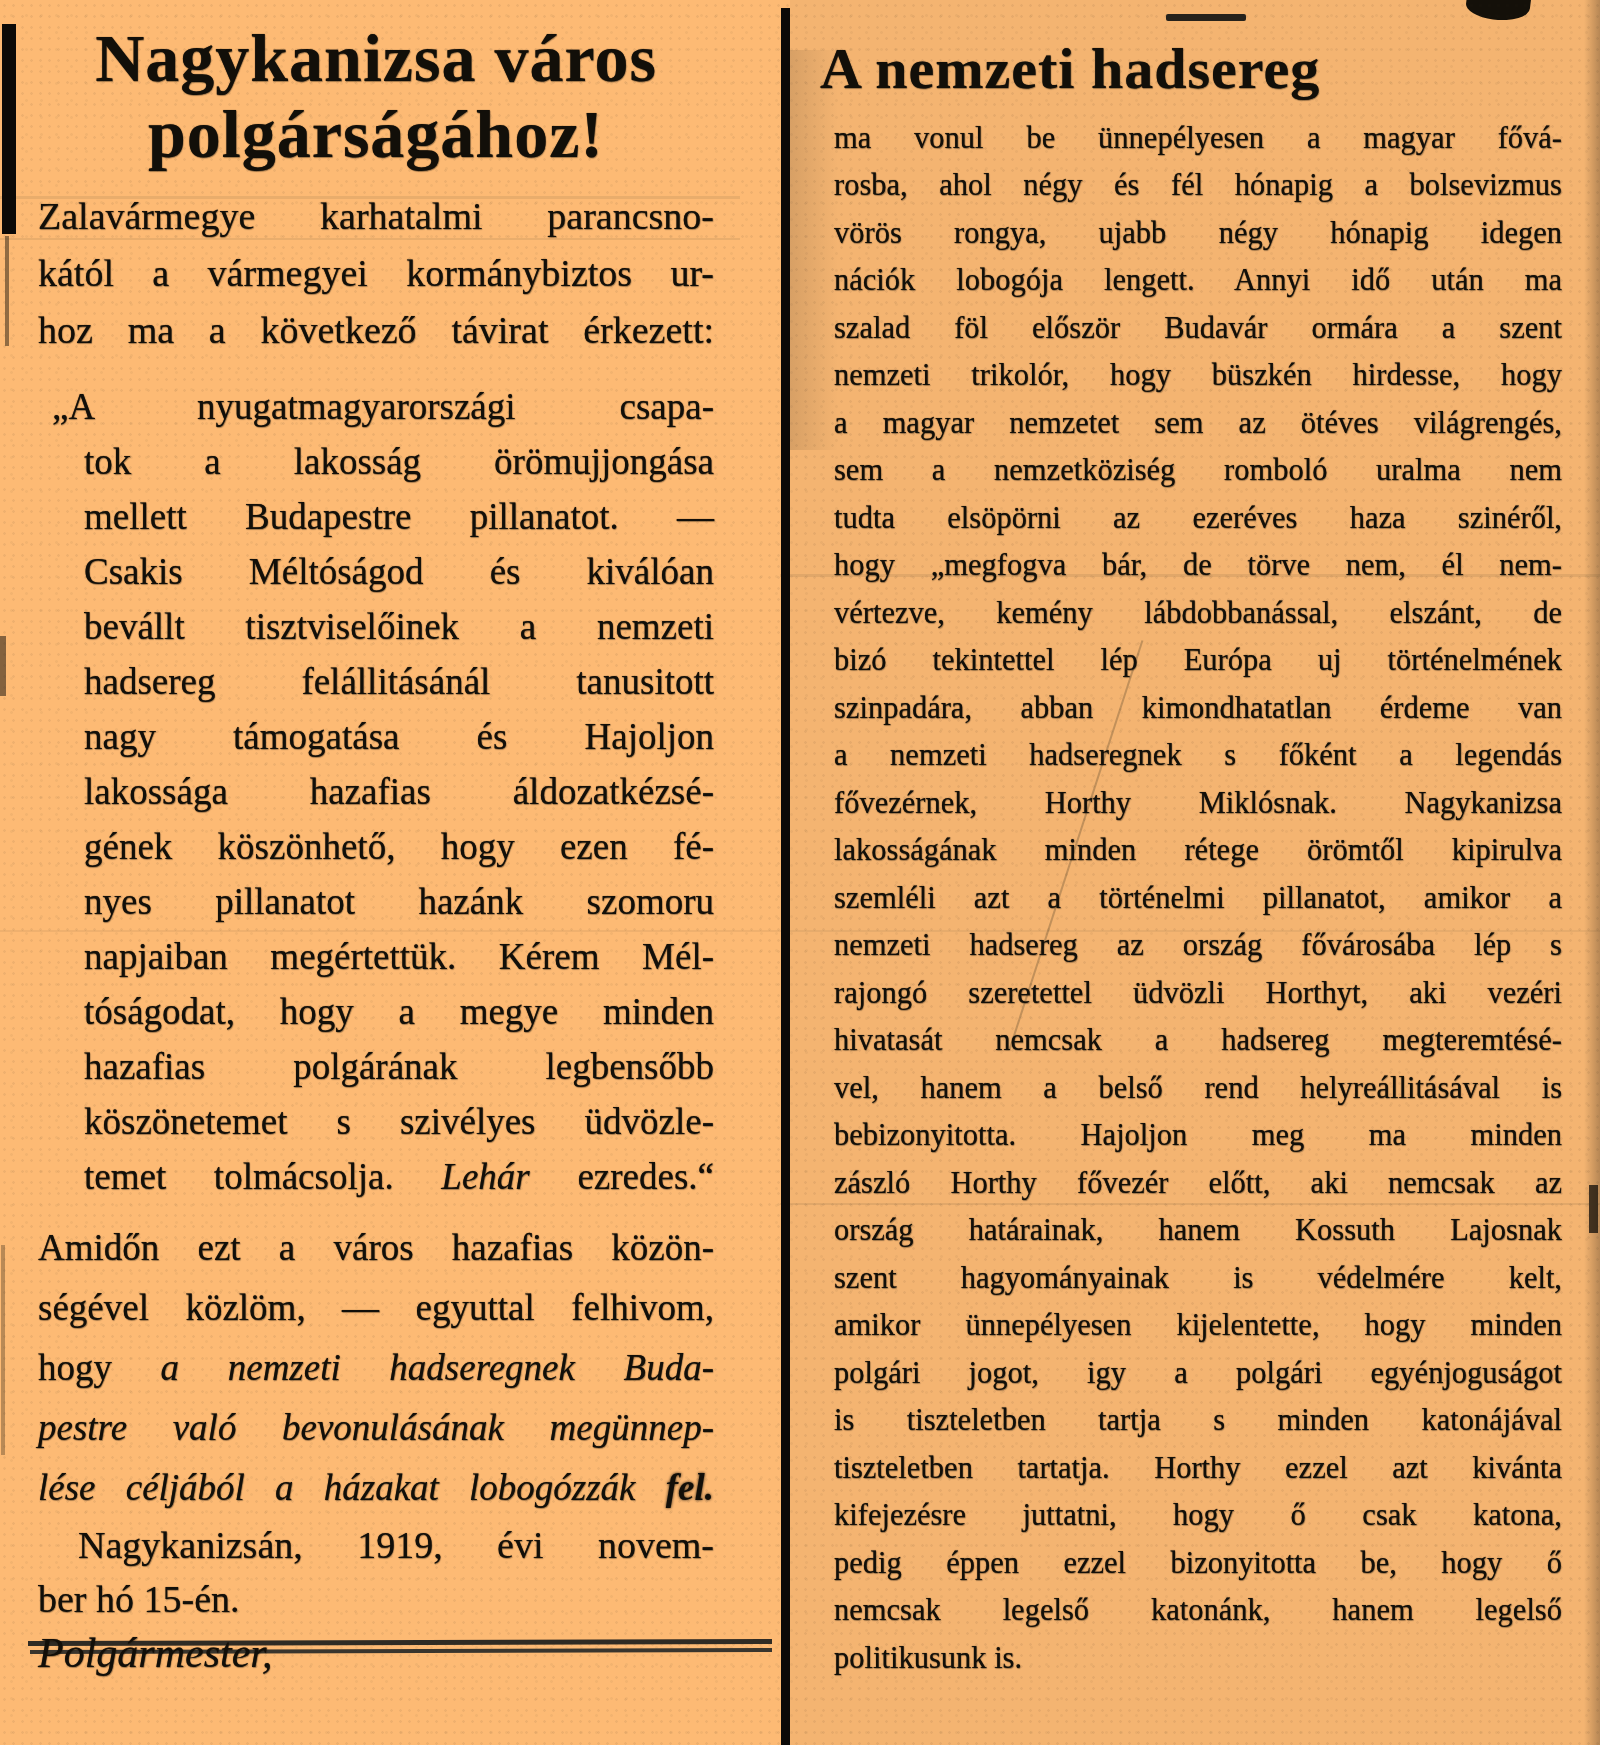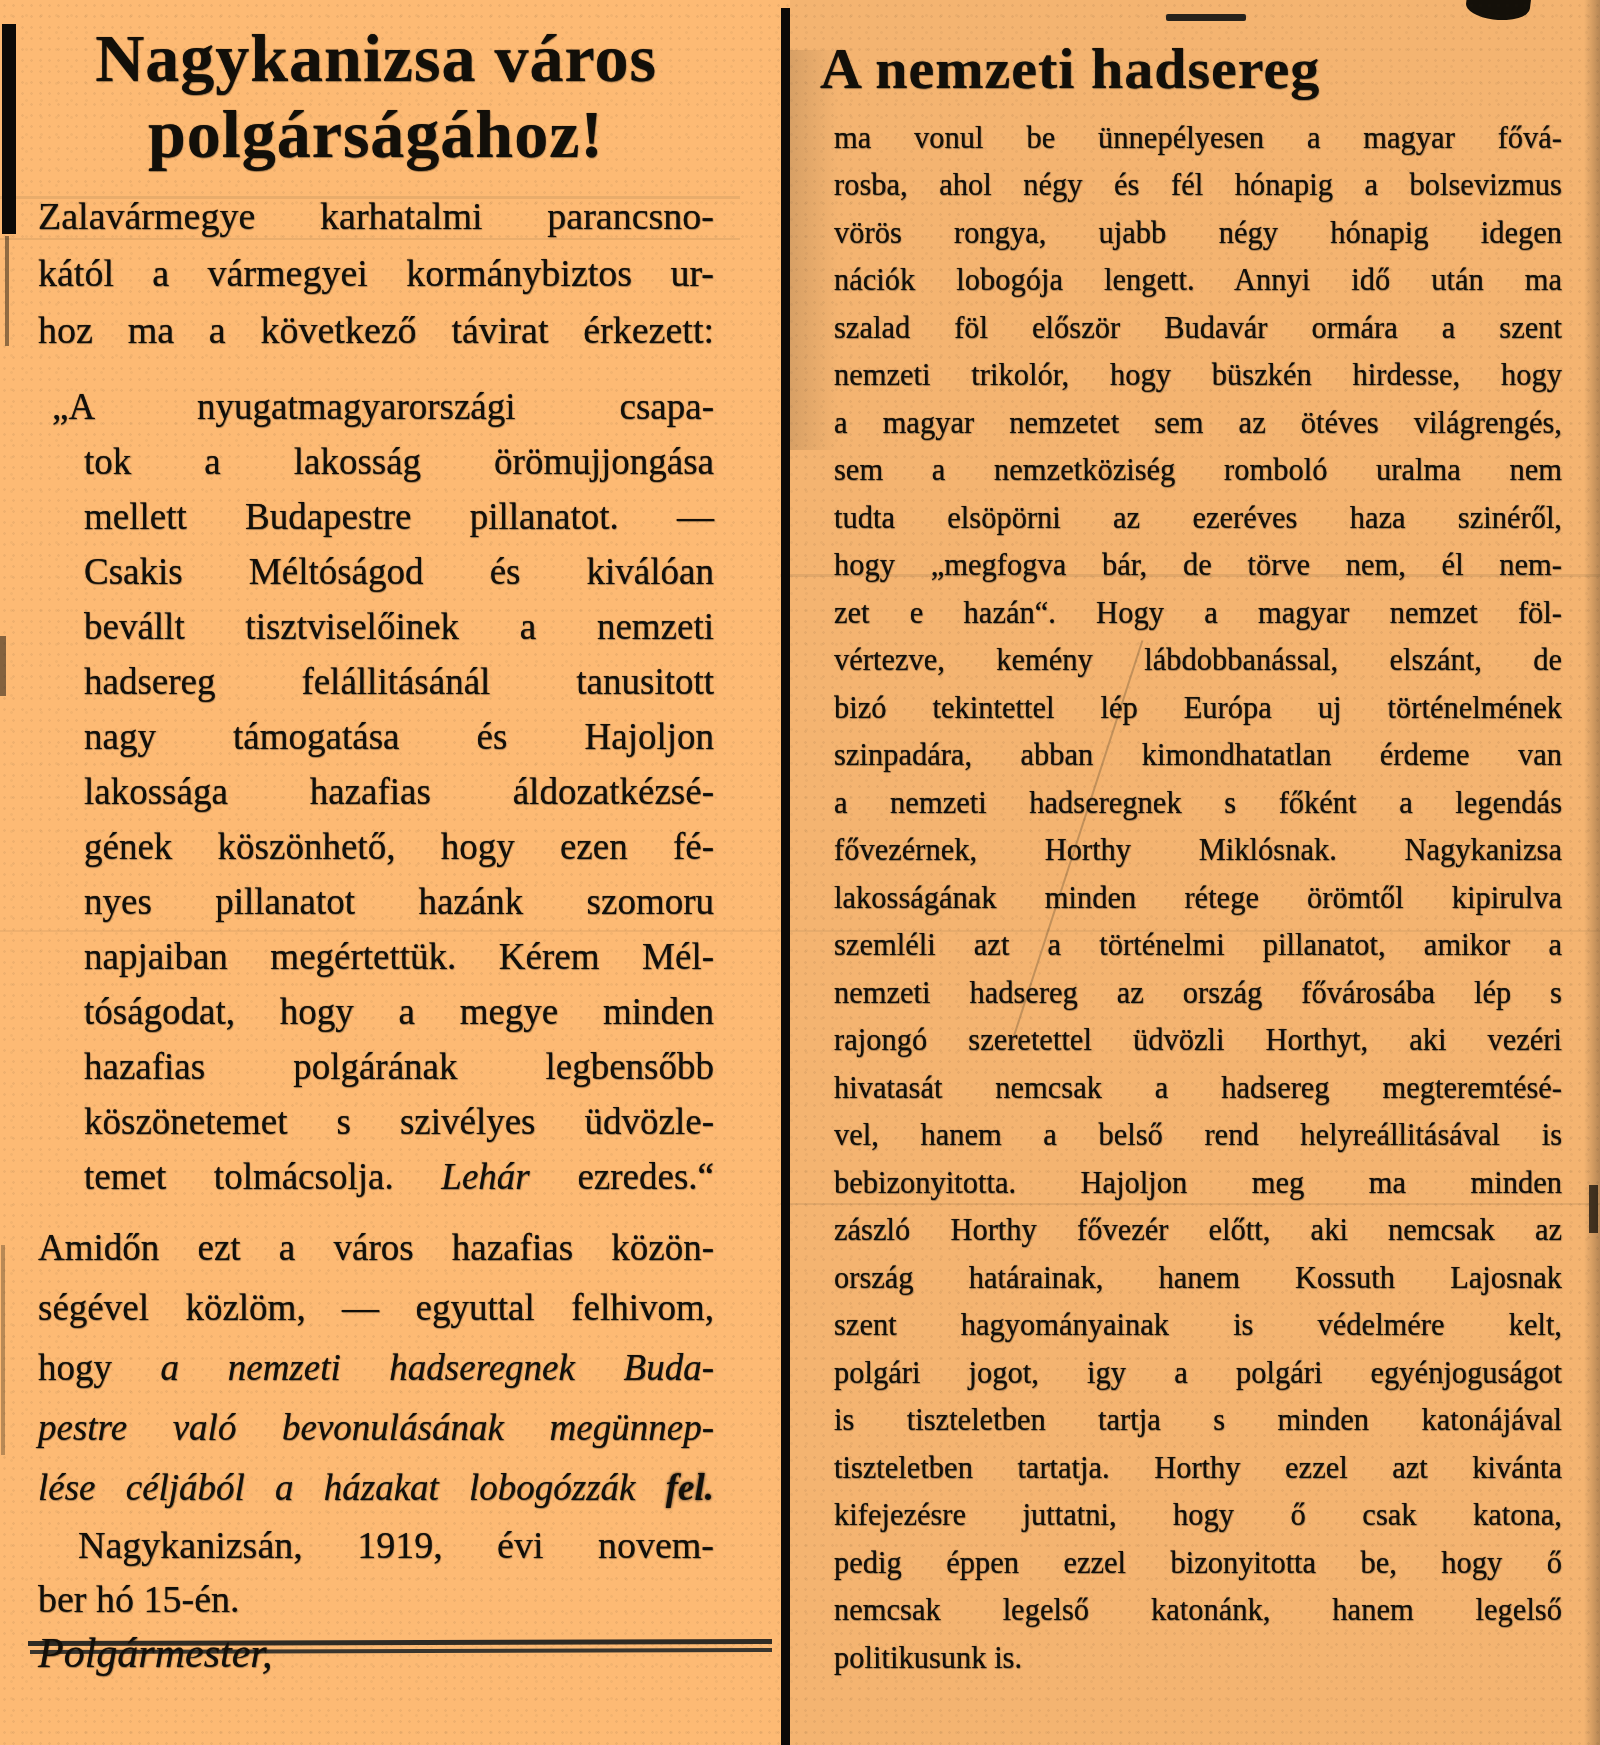--- a/index.html
+++ b/index.html
@@ -149,36 +149,36 @@
         <div class="line">ma vonul be ünnepélyesen a magyar fővá-</div>
         <div class="line">rosba, ahol négy és fél hónapig a bolsevizmus</div>
         <div class="line">vörös rongya, ujabb négy hónapig idegen</div>
         <div class="line">nációk lobogója lengett. Annyi idő után ma</div>
         <div class="line">szalad föl először Budavár ormára a szent</div>
         <div class="line">nemzeti trikolór, hogy büszkén hirdesse, hogy</div>
         <div class="line">a magyar nemzetet sem az ötéves világrengés,</div>
         <div class="line">sem a nemzetköziség romboló uralma nem</div>
         <div class="line">tudta elsöpörni az ezeréves haza szinéről,</div>
         <div class="line">hogy „megfogva bár, de törve nem, él nem-</div>
-        <div class="line">zet e hazán“. Hogy a magyar nemzet föl-</div>
         <div class="line">vértezve, kemény lábdobbanással, elszánt, de</div>
         <div class="line">bizó tekintettel lép Európa uj történelmének</div>
         <div class="line">szinpadára, abban kimondhatatlan érdeme van</div>
         <div class="line">a nemzeti hadseregnek s főként a legendás</div>
         <div class="line">fővezérnek, Horthy Miklósnak. Nagykanizsa</div>
         <div class="line">lakosságának minden rétege örömtől kipirulva</div>
         <div class="line">szemléli azt a történelmi pillanatot, amikor a</div>
         <div class="line">nemzeti hadsereg az ország fővárosába lép s</div>
         <div class="line">rajongó szeretettel üdvözli Horthyt, aki vezéri</div>
         <div class="line">hivatasát nemcsak a hadsereg megteremtésé-</div>
         <div class="line">vel, hanem a belső rend helyreállitásával is</div>
         <div class="line">bebizonyitotta. Hajoljon meg ma minden</div>
         <div class="line">zászló Horthy fővezér előtt, aki nemcsak az</div>
         <div class="line">ország határainak, hanem Kossuth Lajosnak</div>
         <div class="line">szent hagyományainak is védelmére kelt,</div>
+        <div class="line">amikor ünnepélyesen kijelentette, hogy minden</div>
         <div class="line">polgári jogot, igy a polgári egyénjoguságot</div>
         <div class="line">is tiszteletben tartja s minden katonájával</div>
         <div class="line">tiszteletben tartatja. Horthy ezzel azt kivánta</div>
         <div class="line">kifejezésre juttatni, hogy ő csak katona,</div>
         <div class="line">pedig éppen ezzel bizonyitotta be, hogy ő</div>
         <div class="line">nemcsak legelső katonánk, hanem legelső</div>
         <div class="line">politikusunk is.</div>
       </div>
   </div>
 

